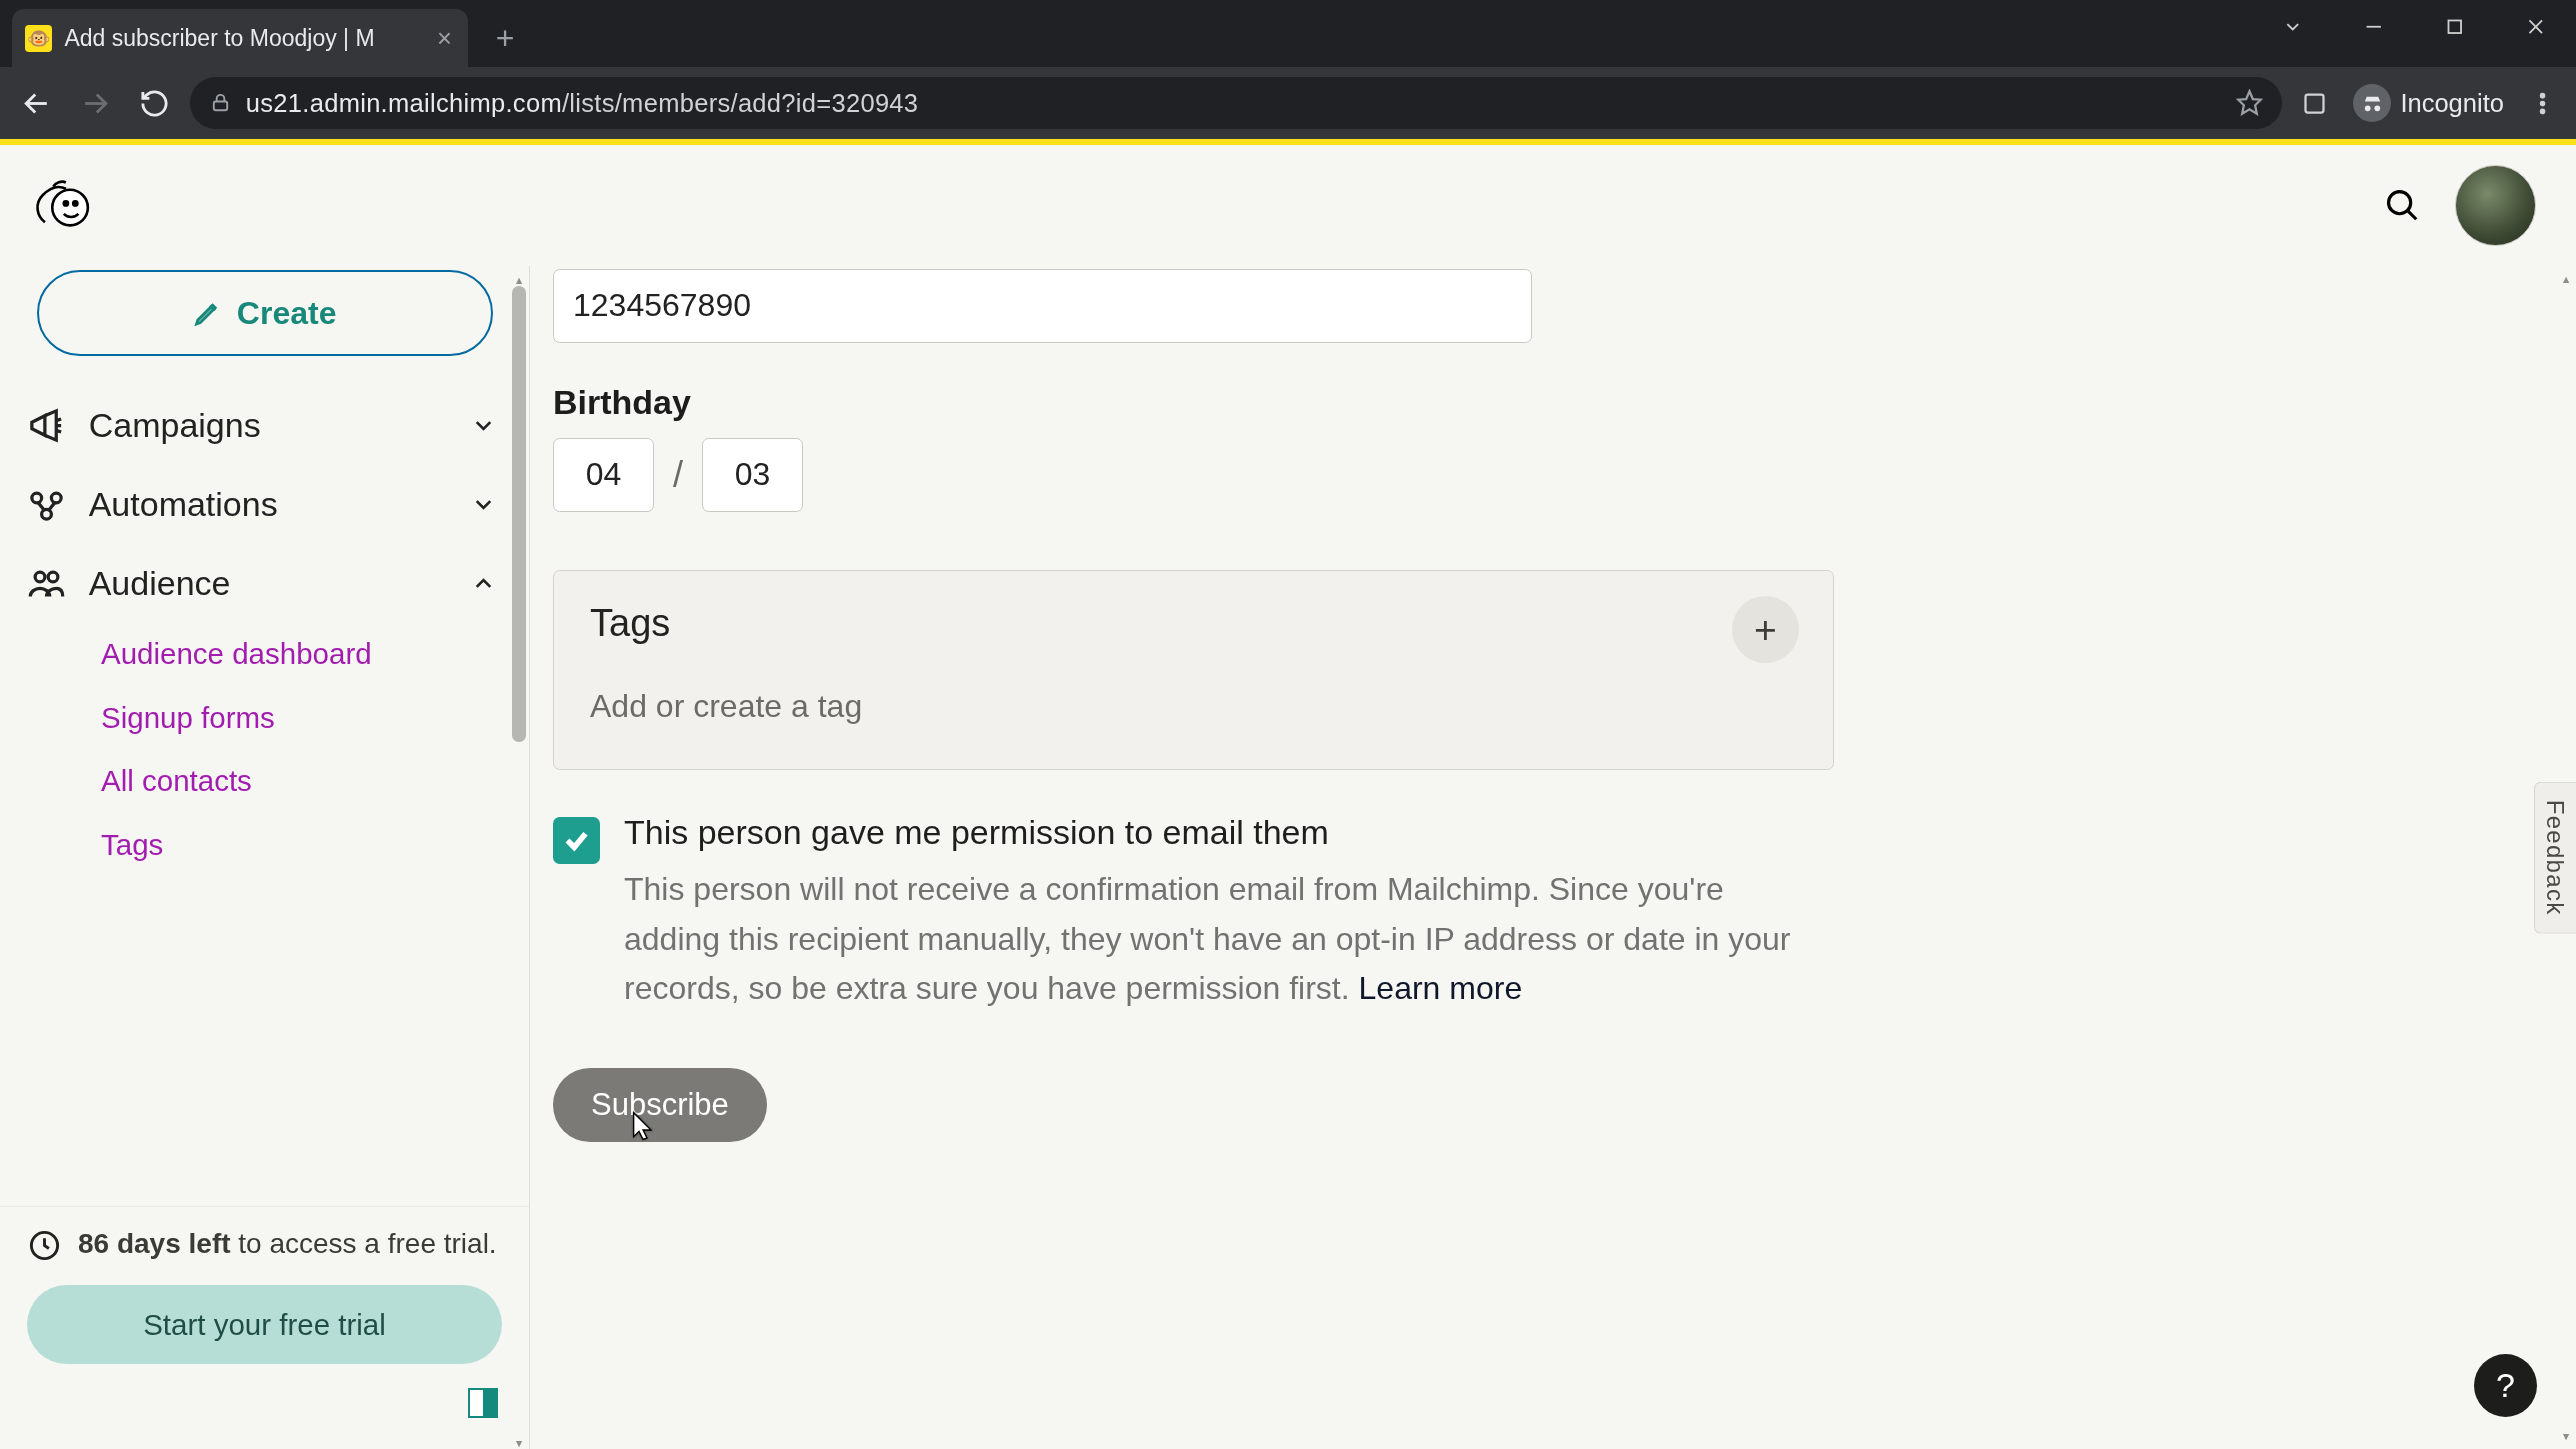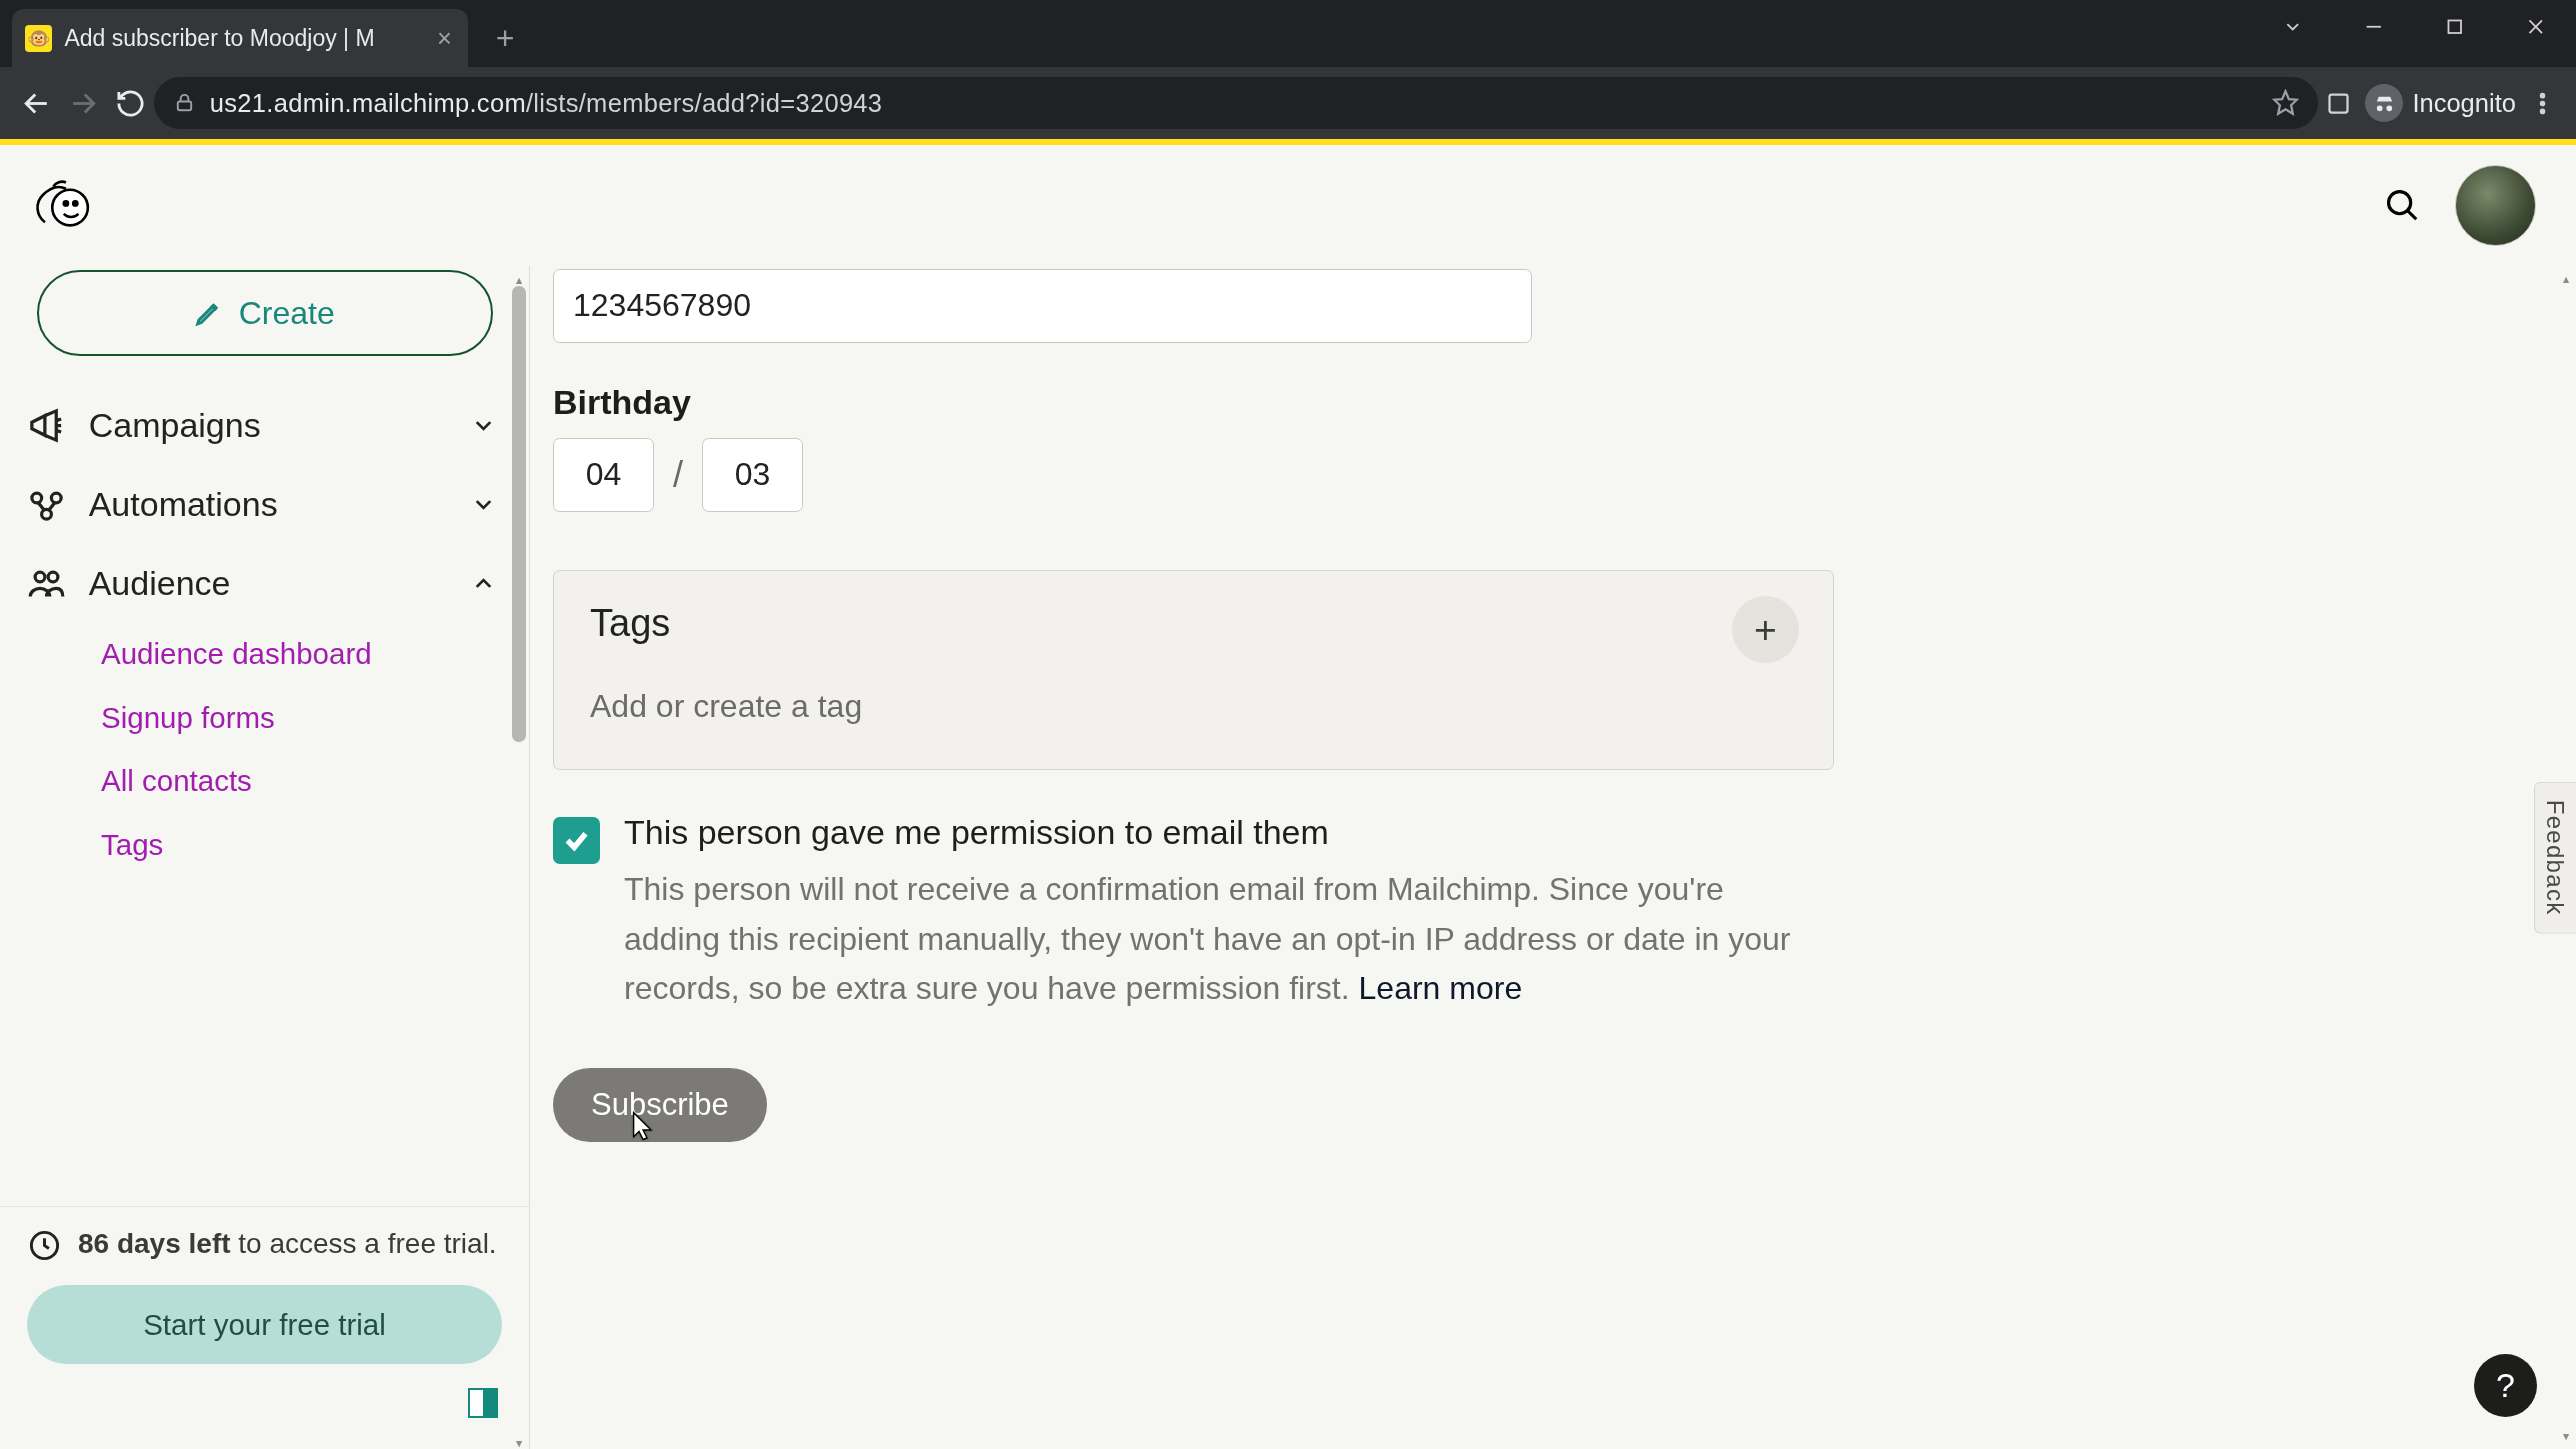--- a/index.html
+++ b/index.html
@@ -71,21 +71,21 @@
     color:#cfcfcf;
   }
   .win-min svg, .win-max svg, .win-close svg, .win-chev svg { width:21.5px; height:21.5px; }
 
   .toolbar {
     height: 72px;
     background: #35363a;
     display:flex;
     align-items:center;
     padding: 0 13.4px;
-    gap: 0;
+    gap: 12px;
   }
   .nav-btn {
     width: 47px; height: 47px;
     display:flex;align-items:center;justify-content:center;
   }
   .nav-btn svg { width:31px; height:31px; }
   .nav-back svg { stroke:#e8eaed; }
   .nav-fwd svg { stroke:#6b6d72; }
   .nav-reload svg { stroke:#e8eaed; }
 
@@ -179,26 +179,26 @@
     position:absolute; left:0; right:0; height:20px;
     display:flex;align-items:center;justify-content:center;
     color:#8d8d89;
   }
   .sidebar-scrollbar .arrow.top{top:-4px;}
   .sidebar-scrollbar .arrow.bottom{bottom:-4px;}
 
   .create-btn {
     margin: 4px auto 29.5px;
     width: 456px; height: 86px;
-    border: 2px solid #14532d;
+    border: 2px solid #0369a1;
     border-radius: 43px;
     background: transparent;
     color:#17887a;
     display:flex;align-items:center;justify-content:center;gap:14.8px;
-    font-size:32px;font-weight:400;
+    font-size:32px;font-weight:700;
   }
   .create-btn svg{width:29.5px;height:29.5px;stroke:#17887a;}
 
   .nav-item {
     display:flex;align-items:center;justify-content:space-between;
     padding: 20px 12px 20px 6.7px;
     font-size:34px;color:#222;
   }
   .nav-item .left{display:flex;align-items:center;gap:23px;}
   .nav-item svg.ic{width:39px;height:39px;stroke:#222;fill:none;stroke-width:2;}

